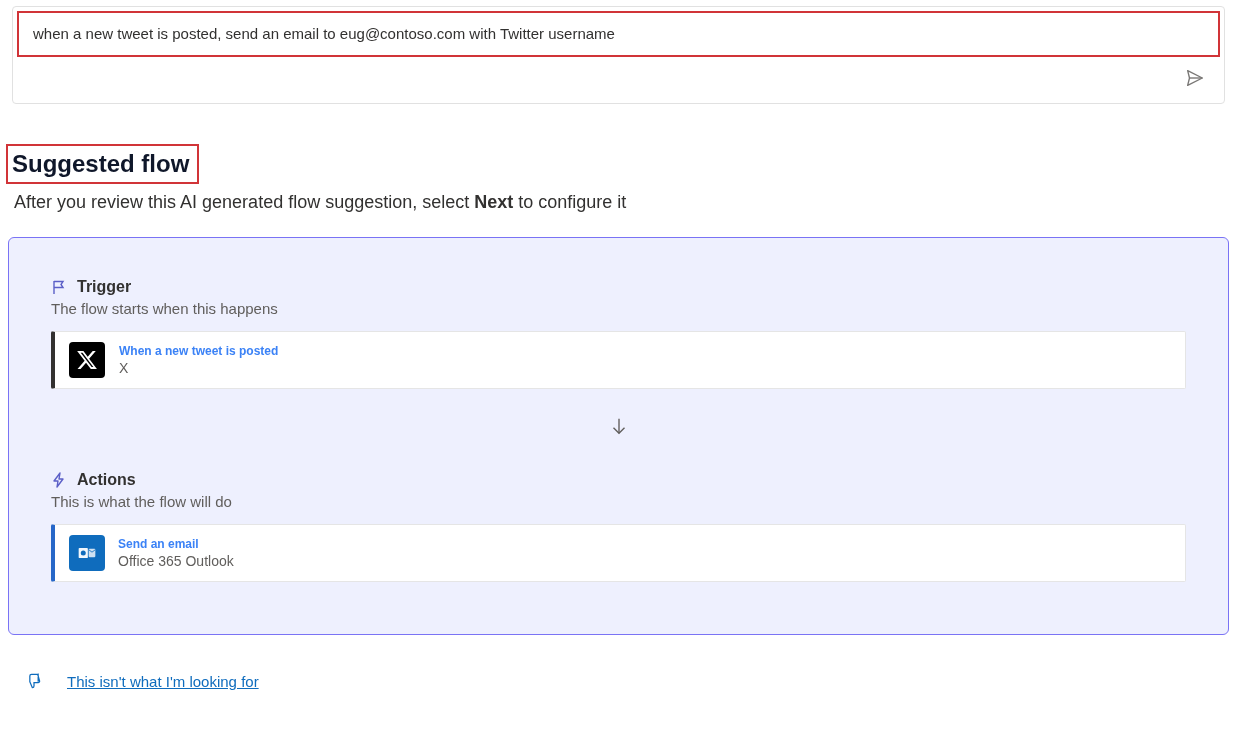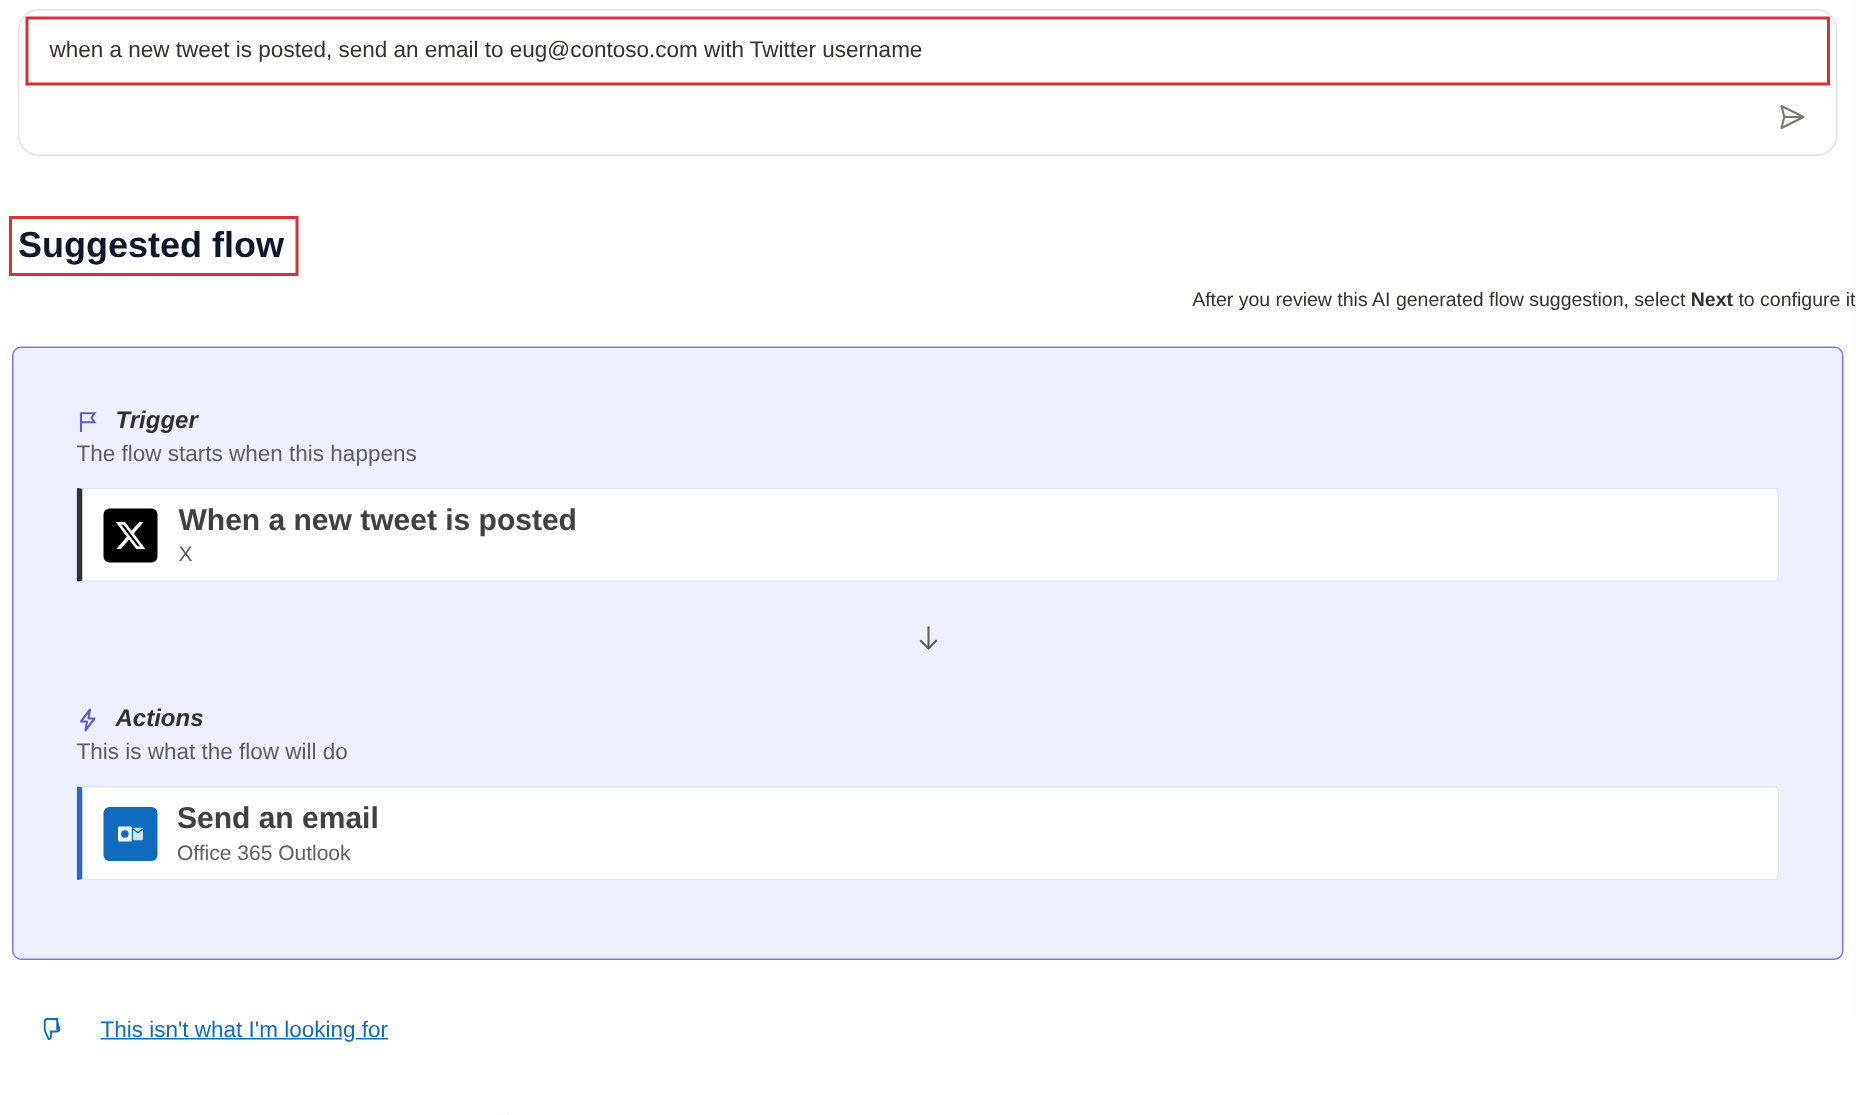--- a/index.html
+++ b/index.html
@@ -10,21 +10,21 @@
     body {
       font-family: "Segoe UI", -apple-system, BlinkMacSystemFont, sans-serif;
       background: #ffffff;
       color: #323130;
       padding: 0;
       width: 1237px;
     }
     .input-container {
       margin: 6px 12px 12px 12px;
       border: 1px solid #e1e1e1;
-      border-radius: 14px;
+      border-radius: 4px;
       padding: 0;
       position: relative;
     }
     .input-text-wrapper {
       border: 2px solid #d13438;
       padding: 12px 14px;
       margin: 4px 4px 4px 4px;
       display: inline-block;
       width: calc(100% - 8px);
     }
@@ -51,24 +51,23 @@
       border: 2px solid #d13438;
       display: inline-block;
       padding: 4px 8px 4px 4px;
     }
     .heading-text {
       font-size: 24px;
       font-weight: 600;
       color: #0f172a;
     }
     .subtext {
-      font-size: 13px;
+      font-size: 18px;
       color: #323130;
       margin: 8px 0 1px 8px;
-      text-align: right;
     }
     .subtext .bold {
       font-weight: 700;
     }
     .flow-panel {
       margin: 24px 8px 0 8px;
       border: 1px solid #7a73f5;
       border-radius: 6px;
       background: #eef0fe;
       padding: 40px 42px 52px 42px;
@@ -82,21 +81,20 @@
     .section-header-icon {
       width: 16px;
       height: 16px;
       display: inline-flex;
       align-items: center;
     }
     .section-title {
       font-size: 16px;
       font-weight: 600;
       color: #323130;
-      font-style: italic;
     }
     .section-desc {
       font-size: 15px;
       color: #605e5c;
       margin-bottom: 14px;
     }
     .card {
       background: #ffffff;
       border: 1px solid #e5e5e5;
       border-left: 4px solid #323130;
@@ -124,23 +122,23 @@
     }
     .outlook-icon-bg {
       background: #0f6cbd;
     }
     .card-text {
       display: flex;
       flex-direction: column;
       gap: 2px;
     }
     .card-title {
-      font-size: 20px;
+      font-size: 12px;
       font-weight: 600;
-      color: #404040;
+      color: #3b82f6;
     }
     .card-sub {
       font-size: 14px;
       color: #605e5c;
     }
     .arrow-divider {
       text-align: center;
       margin: 26px 0 30px 0;
       color: #605e5c;
     }

